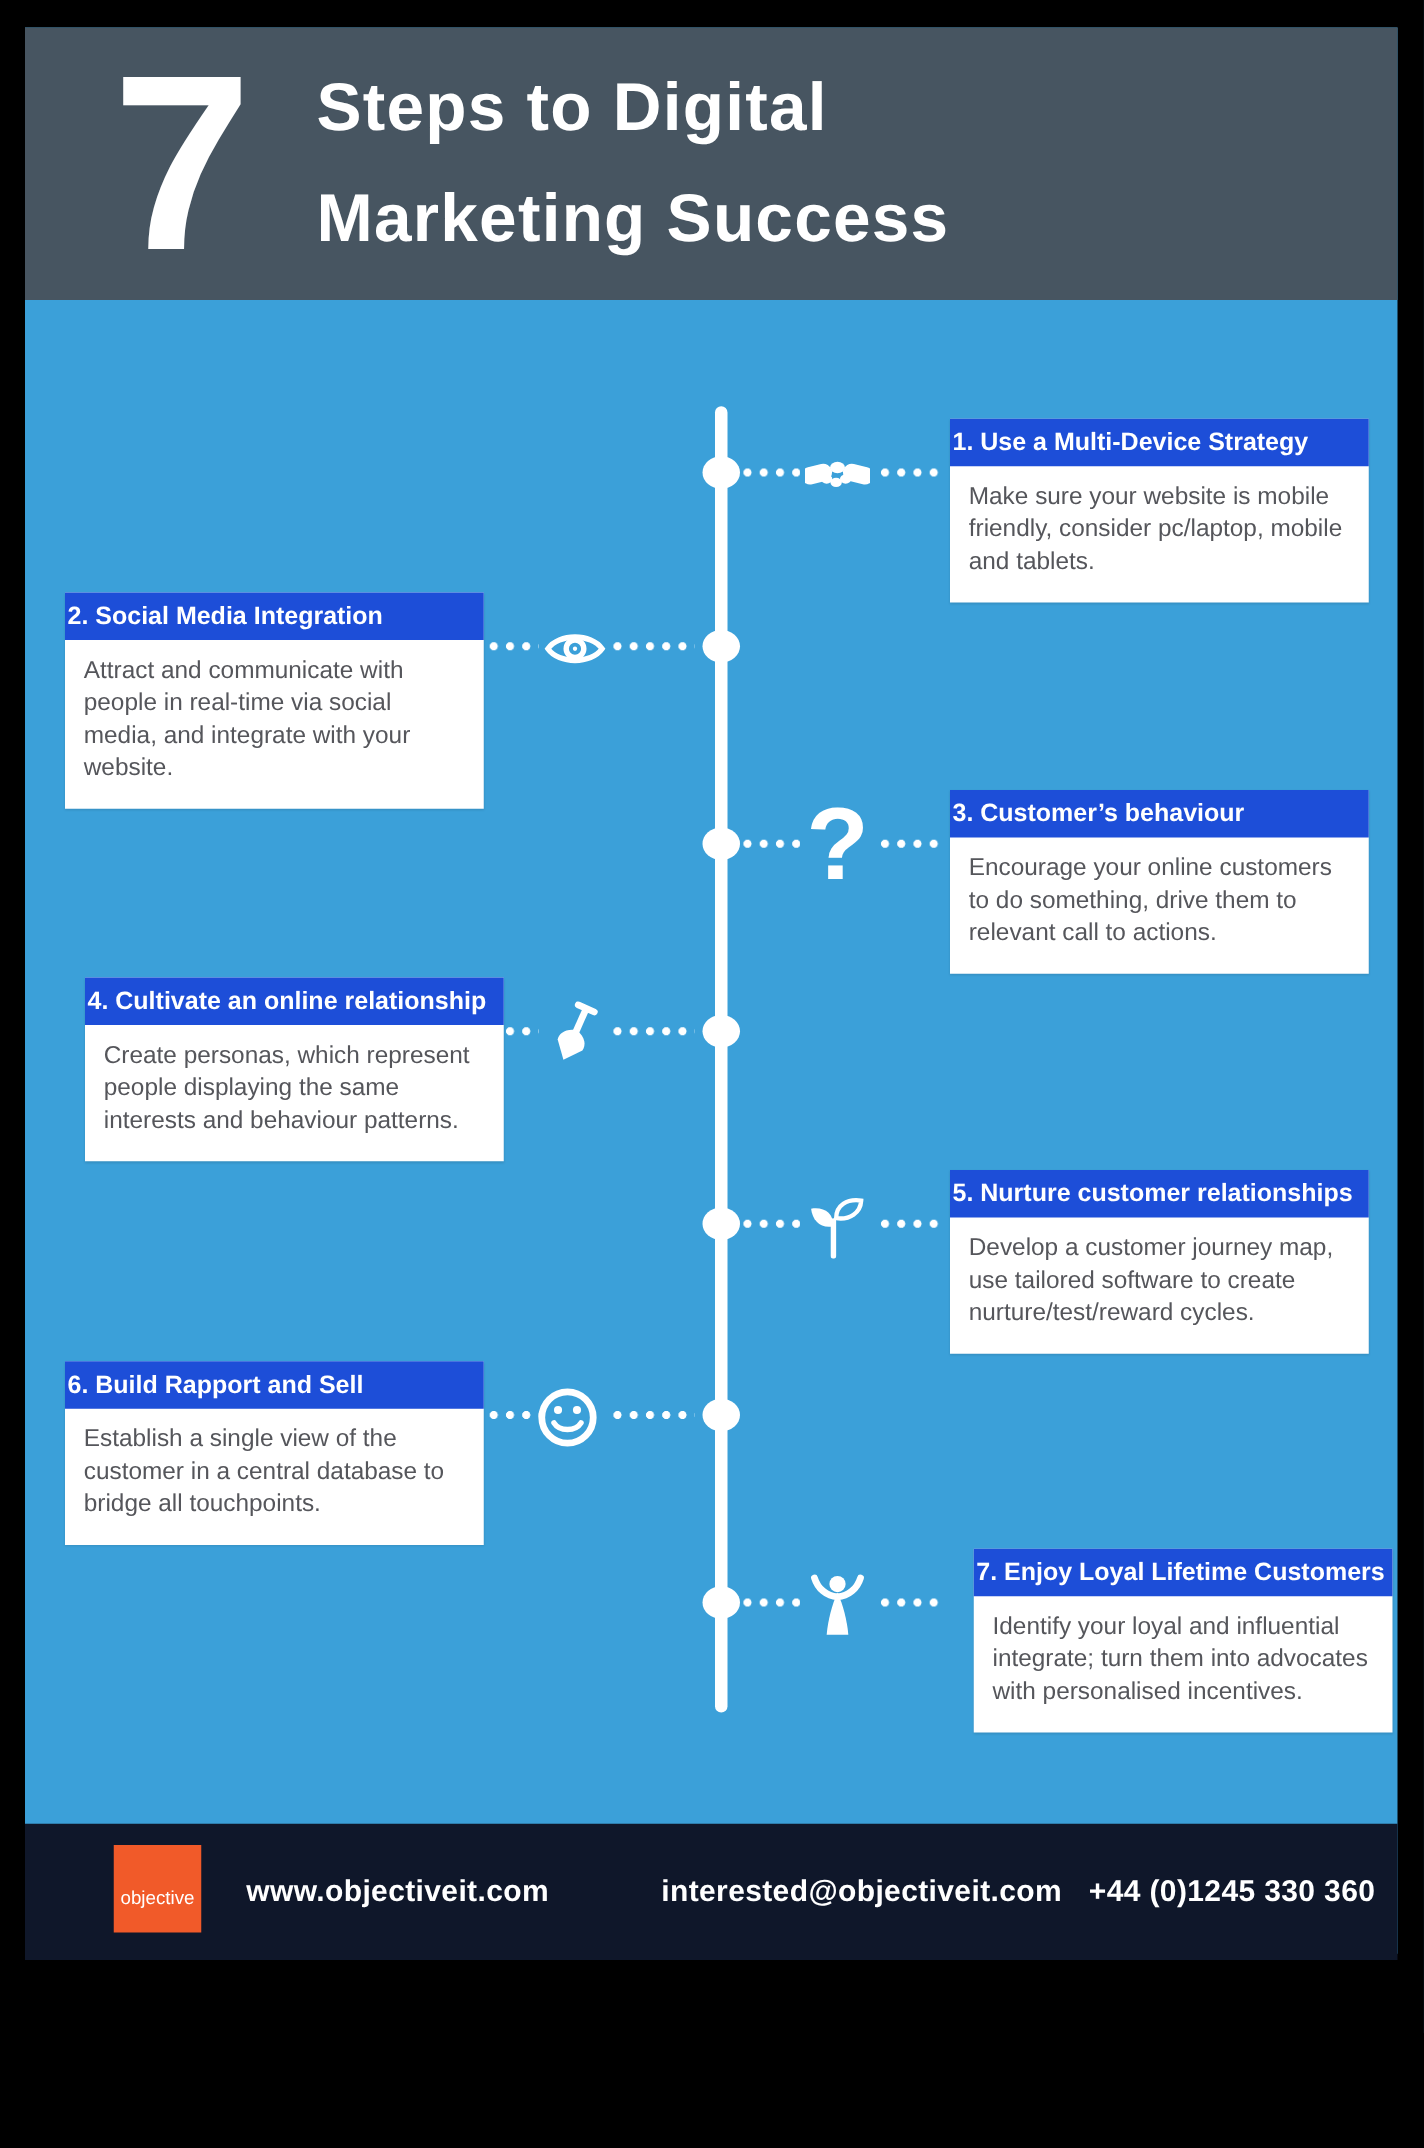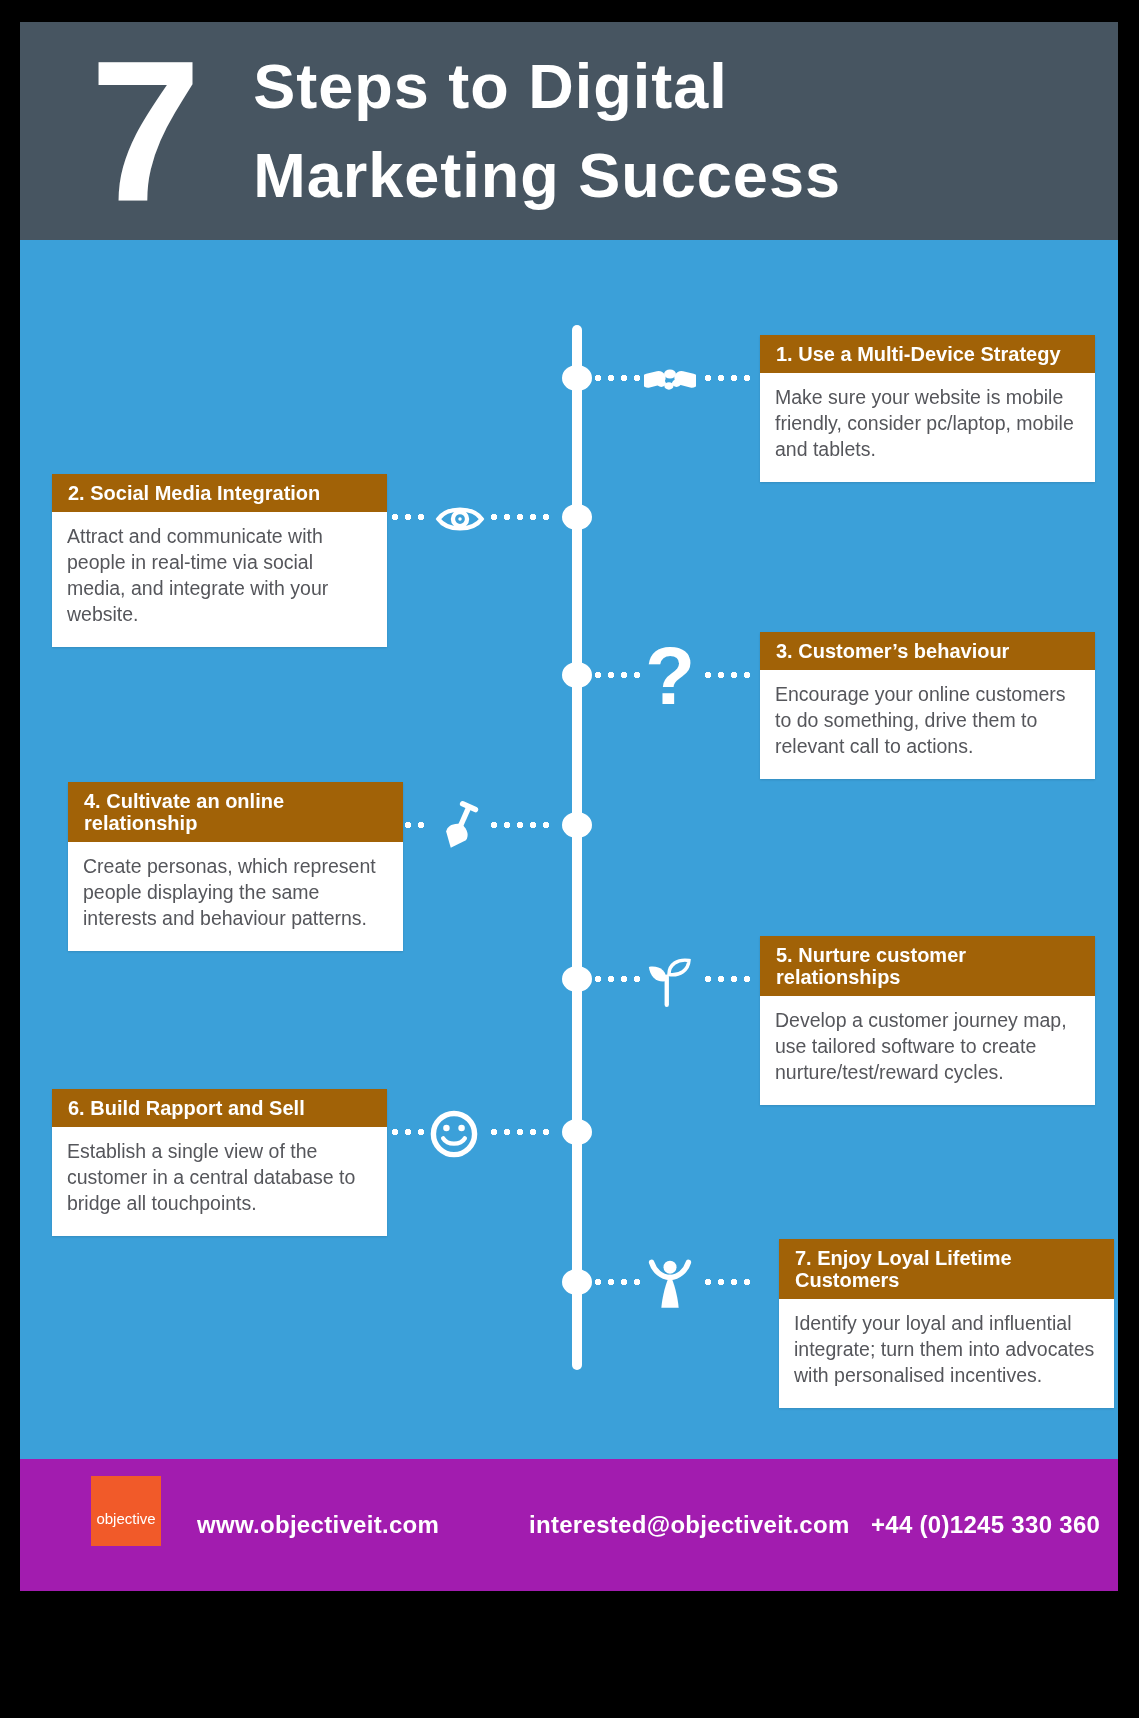--- a/index.html
+++ b/index.html
@@ -2,40 +2,40 @@
 <html><head>
 <meta charset="utf-8">
 <style>
   html,body{margin:0;padding:0;background:#000;}
   body{width:1139px;height:1718px;position:relative;font-family:"Liberation Sans",sans-serif;overflow:hidden;}
   .poster{position:absolute;left:20px;top:22px;width:1098px;height:1541px;background:#3BA0D9;}
 
   
   .header{position:absolute;left:0;top:0;width:100%;height:218px;background:#475561;display:flex;align-items:center;}
   .big-number{font-size:200px;font-weight:700;color:#fff;line-height:160px;margin-left:70px;}
-  .title-block{margin-left:52px;color:#fff;font-weight:700;font-size:63px;line-height:89px;letter-spacing:1px;}
+  .title-block{margin-left:52px;color:#fff;font-weight:700;font-size:54px;line-height:89px;letter-spacing:1px;}
 
   
   .tl-line{position:absolute;left:552px;top:303px;width:10px;height:1045px;background:#fff;border-radius:6px;}
   .node{position:absolute;width:30px;height:26px;border-radius:50%;background:#fff;}
   .dots{position:absolute;height:8px;background-image:radial-gradient(circle 3.5px at 4px 4px,#fff 3px,rgba(255,255,255,0) 3.5px);background-repeat:repeat-x;background-size:13px 8px;}
 
   
   .box{position:absolute;width:335px;background:#fff;box-shadow:0 1px 2px rgba(0,0,0,.12);}
-  .box-title{background:#a16207;color:#fff;font-weight:700;font-size:20px;padding:8px 16px;line-height:22px;}
+  .box-title{background:#1d4ed8;color:#fff;font-weight:700;font-size:20px;padding:8px 2px;line-height:22px;}
   .box-body{color:#55565B;font-size:19.5px;line-height:26px;padding:11px 15px 20px 15px;}
   .box.right{left:740px;}
   .box.left{left:32px;}
 
   .icon-wrap{position:absolute;width:52px;height:52px;display:flex;align-items:center;justify-content:center;}
   .icon-wrap svg{width:100%;height:100%;}
   .q-glyph{position:absolute;width:52px;text-align:center;color:#fff;font-weight:700;font-size:82px;line-height:96px;}
 
   
-  .footer{position:absolute;left:0;top:1437px;width:100%;height:132px;background:#a21caf;}
+  .footer{position:absolute;left:0;top:1437px;width:100%;height:109px;background:#0f172a;}
   .logo{position:absolute;left:71px;top:17px;width:70px;height:70px;background:#F15A29;display:flex;align-items:center;justify-content:center;}
   .logo-text{color:#fff;font-size:15px;margin-top:14px;}
   .footer-item{position:absolute;top:50%;transform:translateY(-50%);color:#fff;font-weight:700;font-size:24px;letter-spacing:.3px;}
   .f-web{left:177px;}
   .f-email{left:509px;}
   .f-phone{left:851px;}
 </style>
 </head>
 <body>
 

